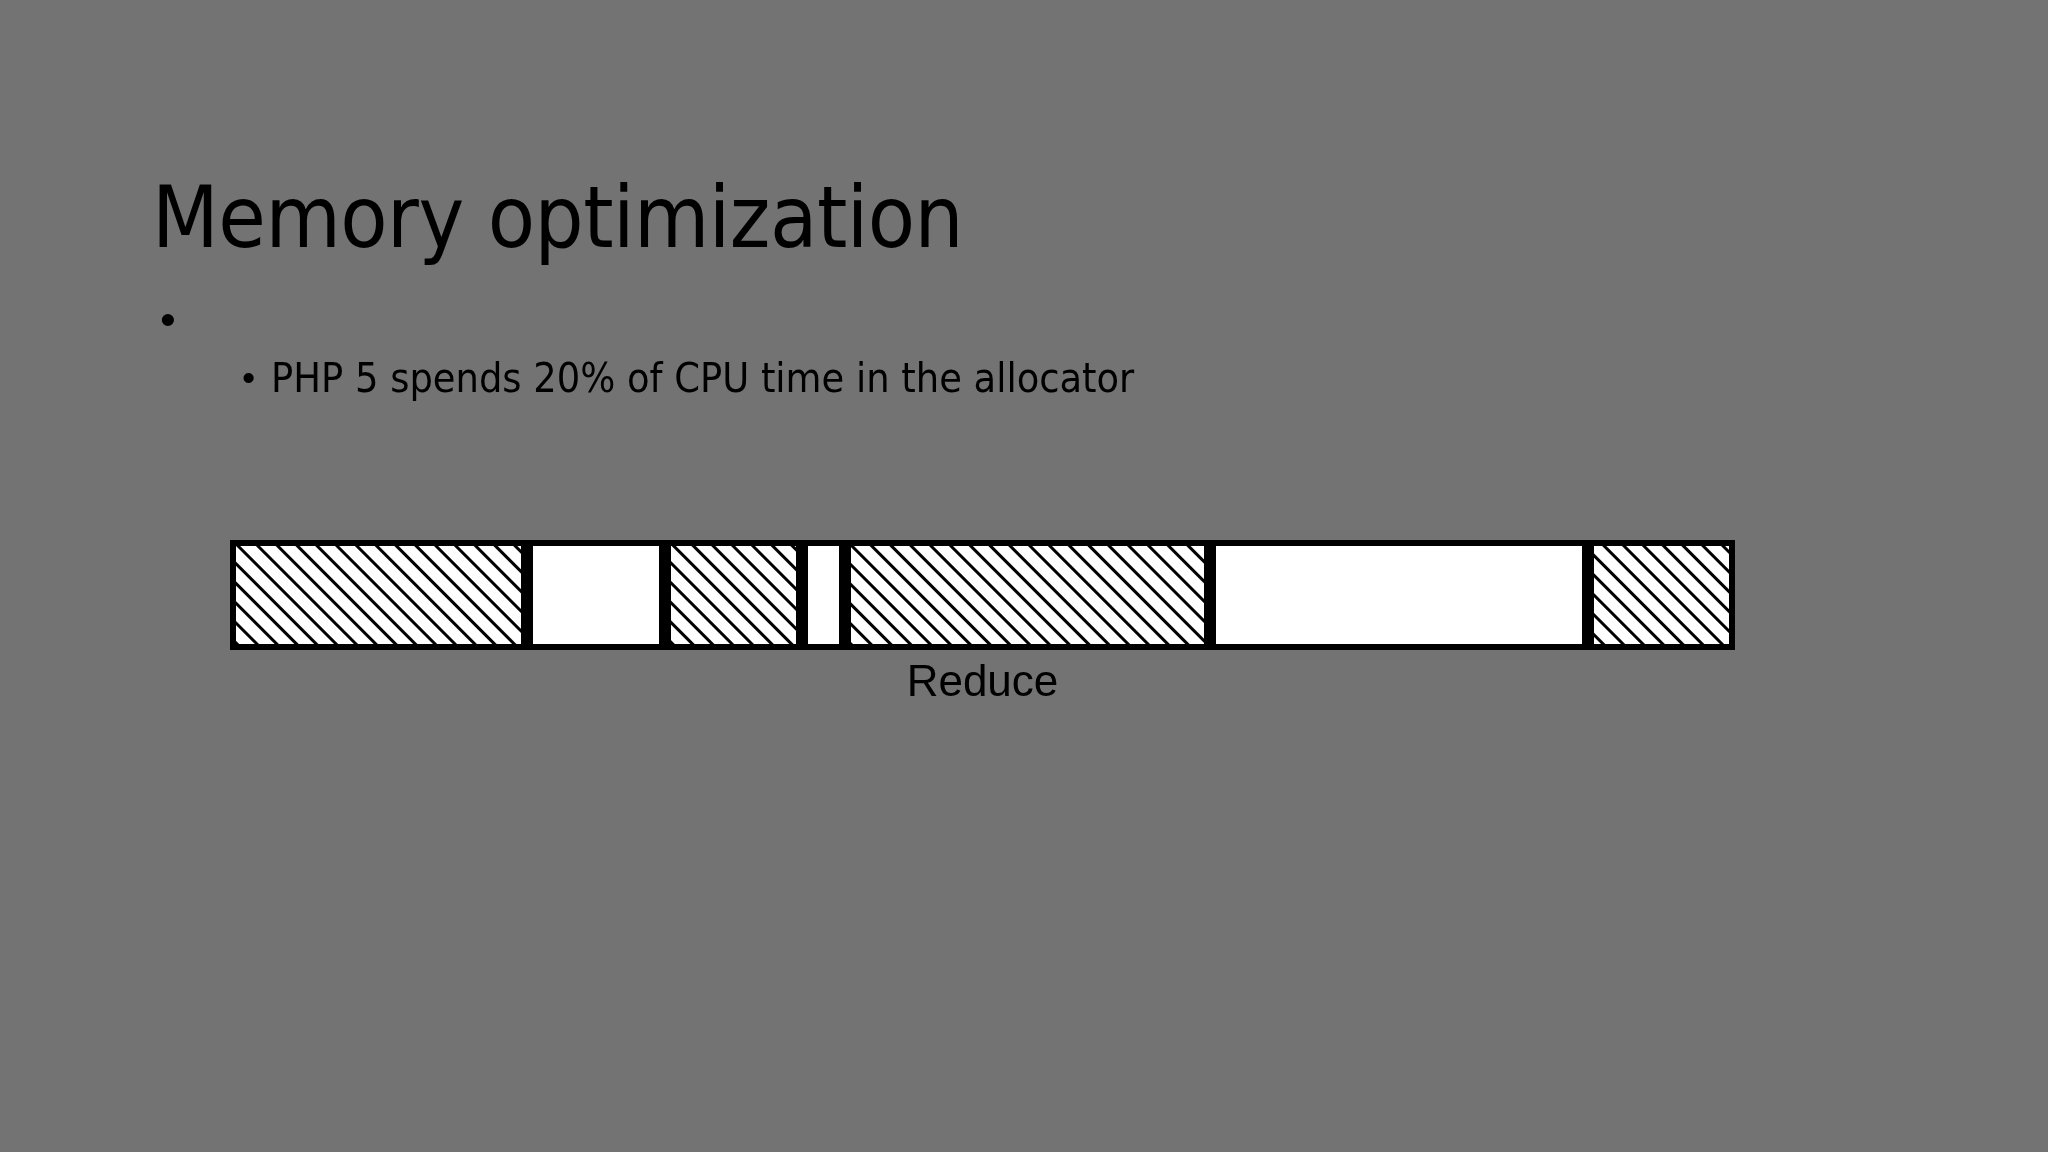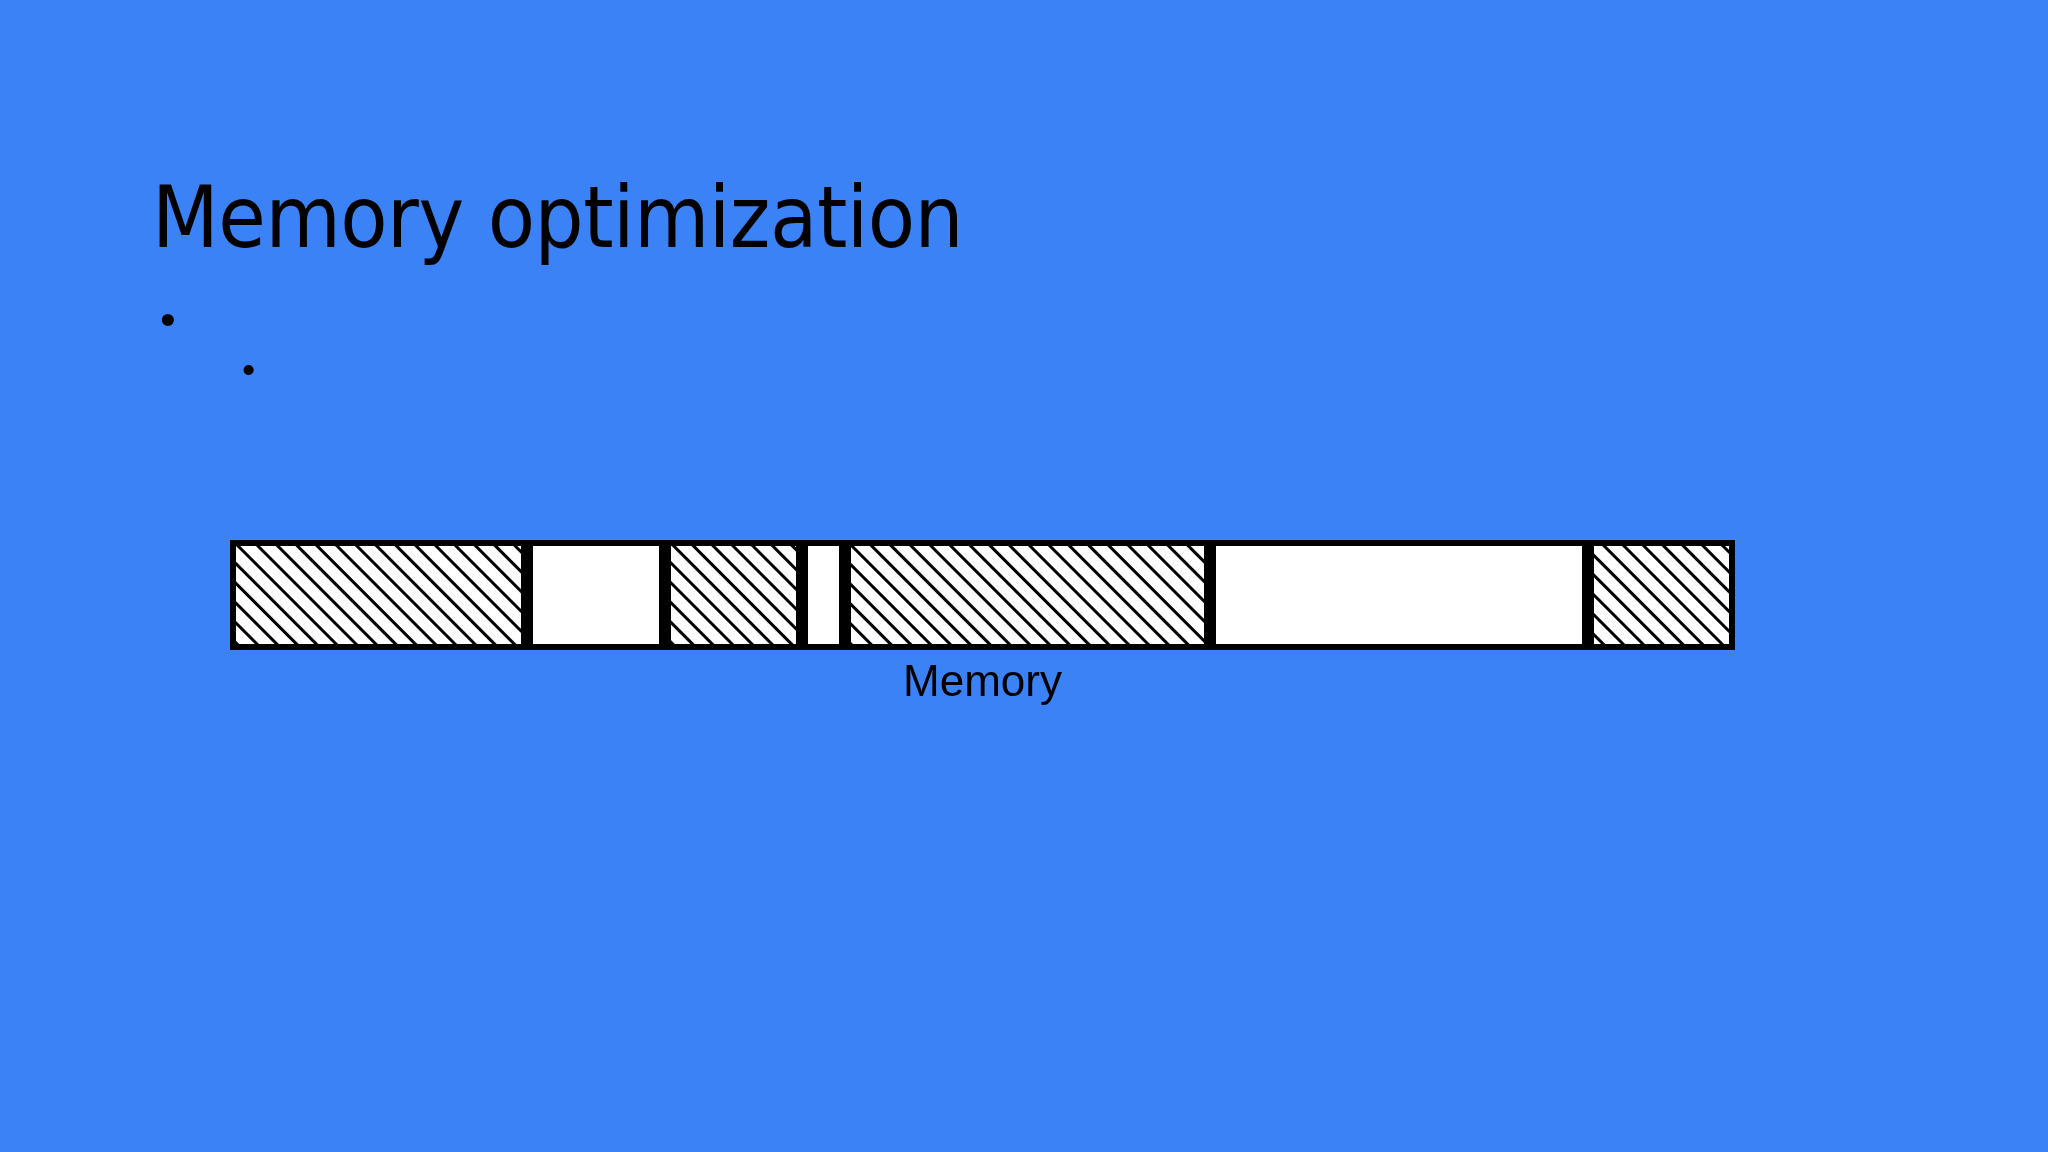--- a/index.html
+++ b/index.html
@@ -12,21 +12,21 @@
     height: 1152px;
     position: relative;
     overflow: hidden;
     font-family: "Liberation Sans", sans-serif;
     color: #000000;
   }
 
   #slide {
     position: absolute;
     inset: 0;
-    background: #3b82f6;
+    background: #737373;
   }
 
   
   #slide-title {
     position: absolute;
     left: 152px;
     top: 112px;
     width: 1760px;
     font-family: "DejaVu Sans Condensed", "Liberation Sans", sans-serif;
     font-size: 86px;
@@ -114,20 +114,21 @@
   <h1 id="slide-title">Memory optimization</h1>
 
   <div id="body-list">
 
     <div class="bullet-row level-1">
       <span class="bullet-mark">•</span>
     </div>
 
     <div class="bullet-row level-2">
       <span class="bullet-mark">•</span>
+      <span class="bullet-text">PHP 5 spends 20% of CPU time in the allocator</span>
     </div>
 
   </div>
 
   <div id="memory-diagram">
     <div id="memory-bar">
       <svg id="memory-svg" viewBox="0 0 1505 110" preserveAspectRatio="none">
         <defs>
           <pattern id="hatch45" patternUnits="userSpaceOnUse" width="14" height="14" patternTransform="rotate(-45)">
             <rect width="14" height="14" fill="#ffffff"></rect>
@@ -141,15 +142,15 @@
             <rect x="575" y="3" width="37" height="104" fill="#ffffff" stroke="#000000" stroke-width="6"></rect>
             <rect x="618" y="3" width="359" height="104" fill="url(#hatch45)" stroke="#000000" stroke-width="6"></rect>
             <rect x="983" y="3" width="372" height="104" fill="#ffffff" stroke="#000000" stroke-width="6"></rect>
             <rect x="1361" y="3" width="141" height="104" fill="url(#hatch45)" stroke="#000000" stroke-width="6"></rect>
             <rect x="3" y="3" width="1499" height="104" fill="none" stroke="#000000" stroke-width="6"></rect>
           </g>
       </svg>
     </div>
   </div>
 
-  <div id="memory-caption">Memory</div>
+  <div id="memory-caption">Reduce</div>
 
 </div>
 
 </body></html>

